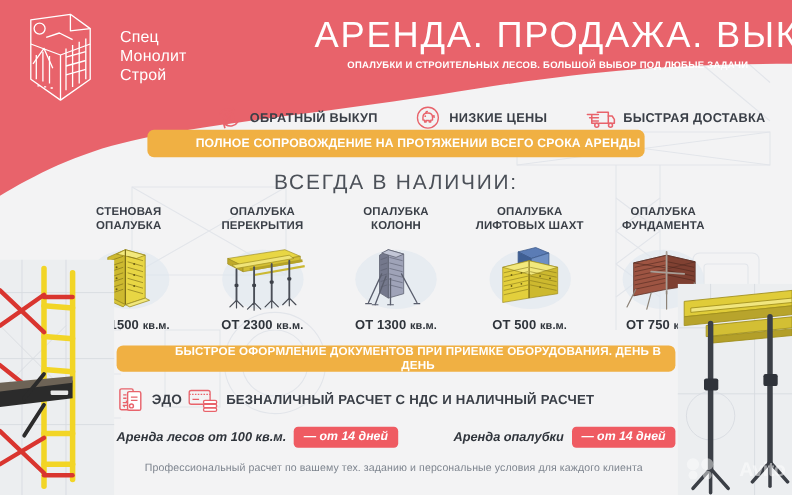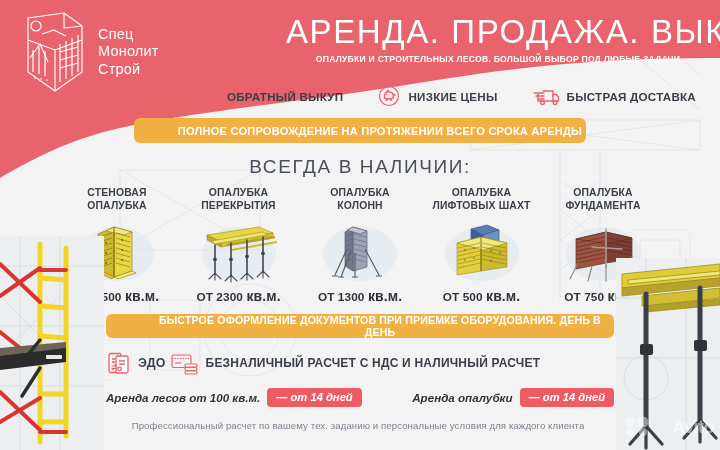--- a/index.html
+++ b/index.html
@@ -17,42 +17,42 @@
   }
 
   
   .blueprint { position:absolute; inset:0; opacity:.55; pointer-events:none; }
 
   
   .header-red { position:absolute; top:0; left:0; width:720px; height:240px; }
 
   .logo-wrap {
     position:absolute; top:10px; left:22px;
-    display:flex; align-items:center; gap:10px;
+    display:flex; align-items:center; gap:21px;
   }
   .logo-mark { width:66px; height:84px; }
   .logo-text {
     color:#fff; font-size:14.5px; line-height:1.18;
     font-family:"Liberation Sans", sans-serif; font-weight:400;
     letter-spacing:.2px;
   }
 
   .title-block { position:absolute; top:14px; left:286px; width:424px; text-align:center; }
   .title-main {
     color:#fff; font-size:33px; font-weight:400; letter-spacing:1.6px;
     white-space:nowrap; line-height:1.1;
   }
   .title-sub {
     color:#fff; font-size:8.6px; font-weight:700; letter-spacing:.25px;
     margin-top:4px; white-space:nowrap;
   }
 
   
   .features {
-    position:absolute; top:84px; left:196px; width:500px;
+    position:absolute; top:95px; left:196px; width:500px;
     display:flex; align-items:flex-end; justify-content:space-between;
   }
   .feature { display:flex; align-items:center; gap:7px; }
   .feature .ftxt {
     font-size:11.6px; font-weight:700; color:#3a3f47; letter-spacing:.25px;
     white-space:nowrap;
   }
 
   
   .pill {
@@ -84,21 +84,21 @@
   .p-img .blob {
     position:absolute; bottom:4px; left:50%; transform:translateX(-50%);
     width:74px; height:54px; border-radius:50%;
     background:#dfe6ef; opacity:.62;
   }
   .p-img svg { position:relative; }
   .p-price {
     font-size:11.8px; font-weight:700; color:#2f343b; letter-spacing:.1px;
     margin-top:3px; white-space:nowrap;
   }
-  .p-price .u { font-size:14px; }
+  .p-price .u { font-size:10px; }
 
   
   .payrow {
     position:absolute; top:350px; left:106px;
     display:flex; align-items:center; gap:4px;
   }
   .pay-item { display:flex; align-items:center; gap:6px; }
   .pay-txt { font-size:12.4px; font-weight:700; color:#3a3f47; letter-spacing:.2px; white-space:nowrap; }
   .pay-txt.small { font-size:12px; }
 

